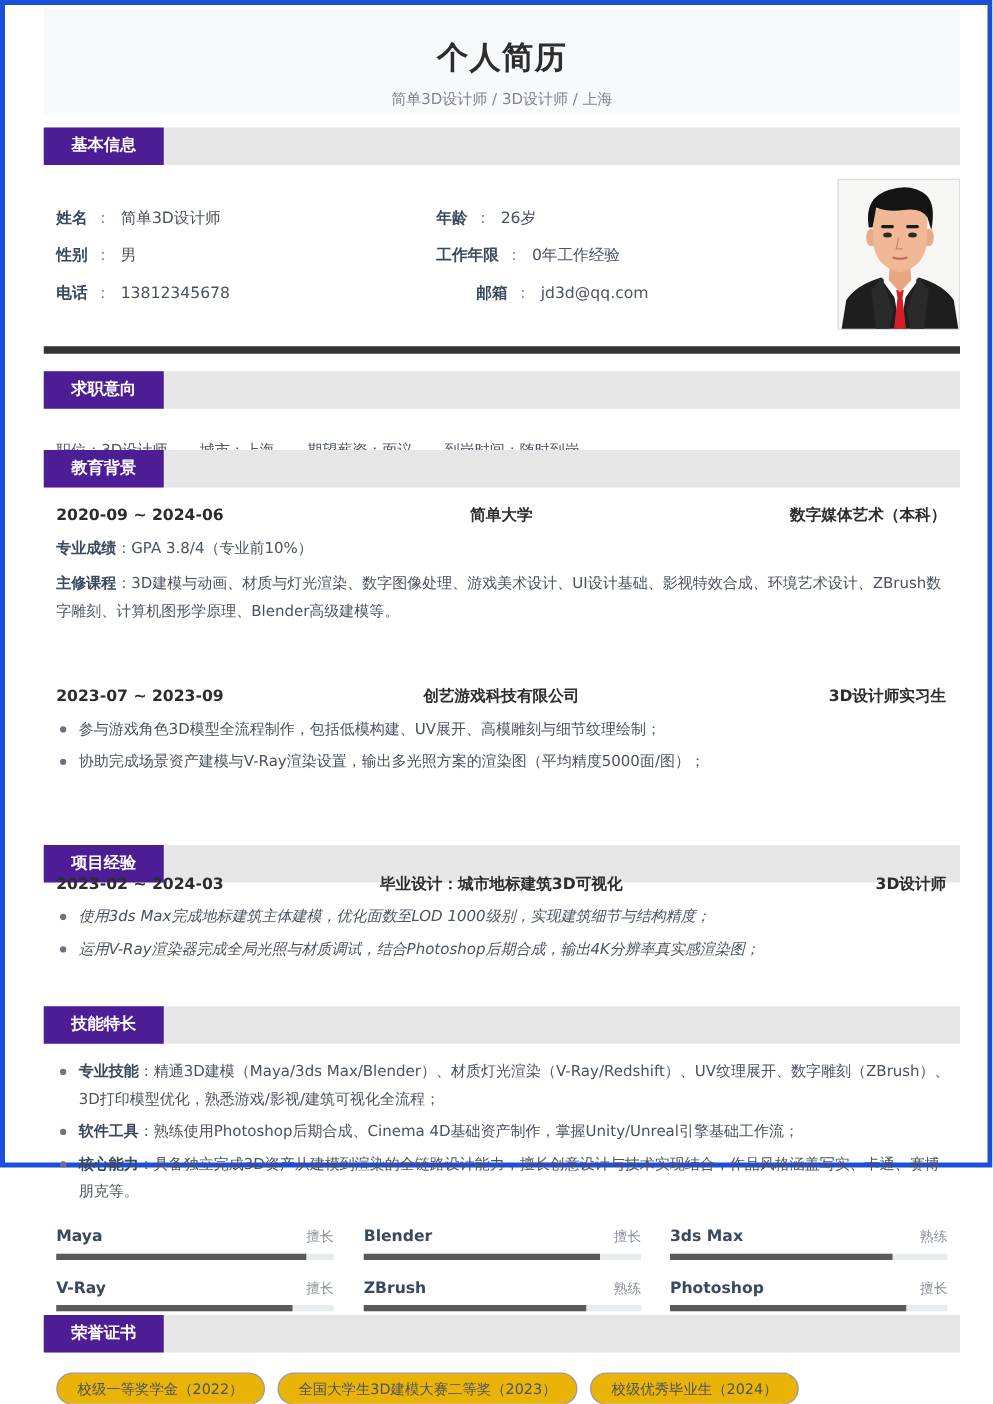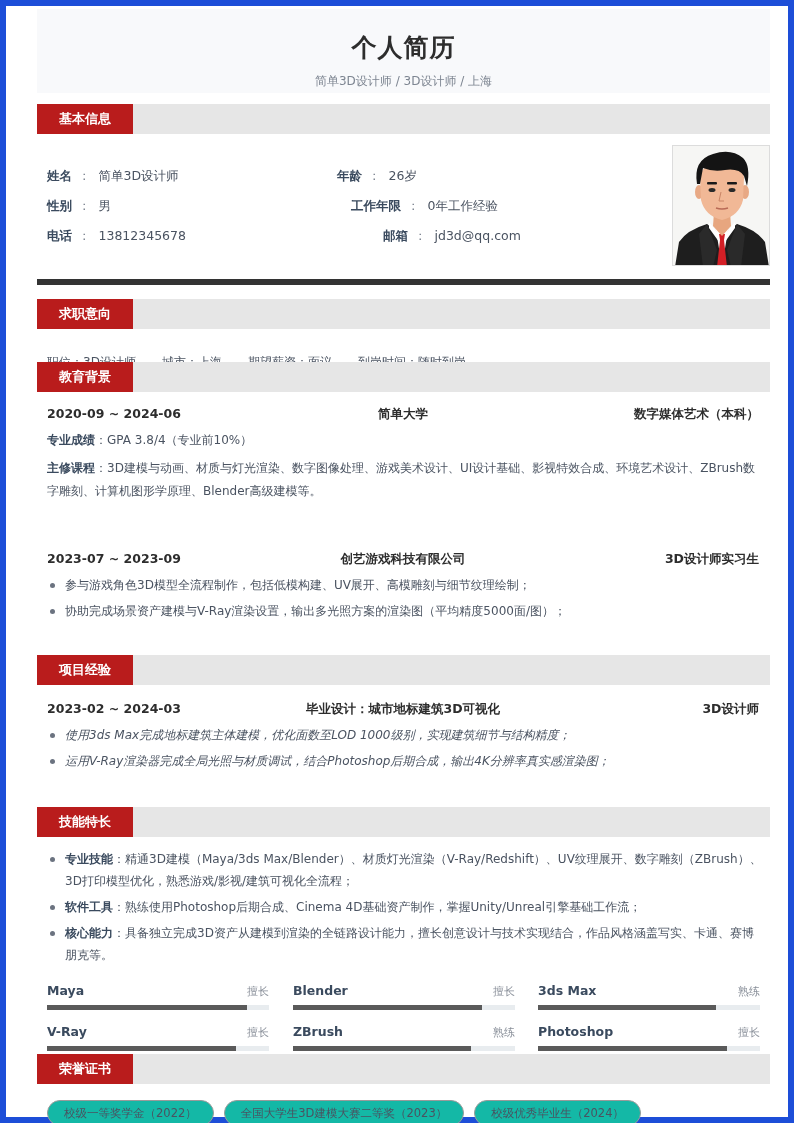--- a/index.html
+++ b/index.html
@@ -1,25 +1,25 @@
 <!DOCTYPE html>
 <html><head>
 <meta charset="utf-8">
 <style>
   * { box-sizing: border-box; margin: 0; padding: 0; }
   html, body { width: 794px; height: 1123px; background: #ffffff; overflow: hidden; }
   body { font-family: "DejaVu Sans", "Liberation Sans", sans-serif; color: #4a5361; font-size: 12px; position: relative; }
-  .page { position: absolute; left: 0; top: 0; width: 794px; height: 1123px; border: 6px solid #1d4ed8; }
+  .page { position: absolute; left: 0; top: 0; width: 794px; height: 934px; border: 4px solid #1d4ed8; }
 
   .header { position: absolute; left: 31px; top: 3px; width: 733px; height: 84px; background: #f8f9fb; text-align: center; }
   .header .title { position: absolute; left: 0; right: 0; top: 22px; font-size: 25px; font-weight: bold; color: #2d2d2d; letter-spacing: 1px; }
   .header .subtitle { position: absolute; left: 0; right: 0; top: 64px; font-size: 12px; color: #7d8591; }
 
   .sec-head { position: absolute; left: 31px; width: 733px; height: 30px; background: #e6e6e6; }
-  .sec-head .tag { position: absolute; left: 0; top: 0; height: 30px; width: 96px; background: #b91c1c; color: #ffffff; font-weight: bold; font-size: 13px; line-height: 30px; text-align: center; }
+  .sec-head .tag { position: absolute; left: 0; top: 0; height: 30px; width: 96px; background: #4c1d95; color: #ffffff; font-weight: bold; font-size: 13px; line-height: 30px; text-align: center; }
 
   .info-row { position: absolute; font-size: 12.5px; color: #4a5361; white-space: nowrap; }
   .info-row .lbl { font-weight: bold; color: #3a4a5e; }
   .info-row .colon { color: #7d8591; margin: 0 8px 0 6px; }
 
   .photo { position: absolute; left: 666px; top: 139px; width: 98px; height: 121px; border: 1px solid #dcdcdc; background: #f7f7f7; overflow: hidden; }
 
   .thick-rule { position: absolute; left: 31px; top: 273px; width: 733px; height: 6px; background: #333333; }
 
   .intent { position: absolute; left: 41px; top: 318px; font-size: 12px; color: #4a5361; white-space: nowrap; margin-top: 30px; }
@@ -38,21 +38,21 @@
   .bullets li::before { content: ""; position: absolute; left: 3px; top: 9px; width: 5px; height: 5px; border-radius: 50%; background: #6b7380; }
   .bullets li b { color: #3a4a5e; }
 
   .skill { position: absolute; width: 222px; height: 36px; }
   .skill .name { position: absolute; left: 0; top: 0; font-weight: bold; font-size: 12.5px; color: #3a4a5e; }
   .skill .lvl { position: absolute; right: 0; top: 1px; font-size: 11px; color: #8a909a; }
   .skill .track { position: absolute; left: 0; top: 22px; width: 222px; height: 5px; background: #e8ecef; }
   .skill .fill { position: absolute; left: 0; top: 0; height: 5px; background: #5a5a5a; }
 
   .honors { position: absolute; left: 41px; top: 1094px; white-space: nowrap; }
-  .honor { display: inline-block; height: 26px; line-height: 24px; padding: 0 16px; border: 1px solid #9a9a9a; border-radius: 13px; background: #14b8a6; font-size: 11.5px; color: #4a5361; margin-right: 10px; }
+  .honor { display: inline-block; height: 26px; line-height: 24px; padding: 0 16px; border: 1px solid #9a9a9a; border-radius: 13px; background: #eab308; font-size: 11.5px; color: #4a5361; margin-right: 10px; }
 </style>
 </head>
 <body>
 
 <div class="page">
 
   <div class="header">
     <div class="title">个人简历</div>
     <div class="subtitle">简单3D设计师 / 3D设计师 / 上海</div>
   </div>
@@ -63,21 +63,21 @@
 
   <div class="info-row" style="left:41px; top:162px;">
     <span class="lbl">姓名</span><span class="colon">：</span><span>简单3D设计师</span>
   </div>
   <div class="info-row" style="left:41px; top:192px;">
     <span class="lbl">性别</span><span class="colon">：</span><span>男</span>
   </div>
   <div class="info-row" style="left:41px; top:222px;">
     <span class="lbl">电话</span><span class="colon">：</span><span>13812345678</span>
   </div>
-  <div class="info-row" style="left:331px; top:162px;text-align:right;">
+  <div class="info-row" style="left:345px; top:162px;text-align:right;">
     <span class="lbl">年龄</span><span class="colon">：</span><span>26岁</span>
   </div>
   <div class="info-row" style="left:345px; top:192px;">
     <span class="lbl">工作年限</span><span class="colon">：</span><span>0年工作经验</span>
   </div>
   <div class="info-row" style="left:345px; top:222px;padding-left:32px;">
     <span class="lbl">邮箱</span><span class="colon">：</span><span>jd3d@qq.com</span>
   </div>
 
   <div class="photo">
@@ -142,21 +142,21 @@
   <div class="row3" style="top:545px;">
     <span class="l">2023-07 ~ 2023-09</span>
     <span class="c">创艺游戏科技有限公司</span>
     <span class="r">3D设计师实习生</span>
   </div>
   <ul class="bullets" style="top:568px;">
     <li>参与游戏角色3D模型全流程制作，包括低模构建、UV展开、高模雕刻与细节纹理绘制；</li>
     <li>协助完成场景资产建模与V-Ray渲染设置，输出多光照方案的渲染图（平均精度5000面/图）；</li>
   </ul>
 
-  <div class="sec-head" style="top:649px;">
+  <div class="sec-head" style="top:672px;">
     <div class="tag">项目经验</div>
   </div>
   <div class="row3" style="top:695px;">
     <span class="l">2023-02 ~ 2024-03</span>
     <span class="c">毕业设计：城市地标建筑3D可视化</span>
     <span class="r">3D设计师</span>
   </div>
   <ul class="bullets" style="top:718px;font-style:italic;">
     <li>使用3ds Max完成地标建筑主体建模，优化面数至LOD 1000级别，实现建筑细节与结构精度；</li>
     <li>运用V-Ray渲染器完成全局光照与材质调试，结合Photoshop后期合成，输出4K分辨率真实感渲染图；</li>

